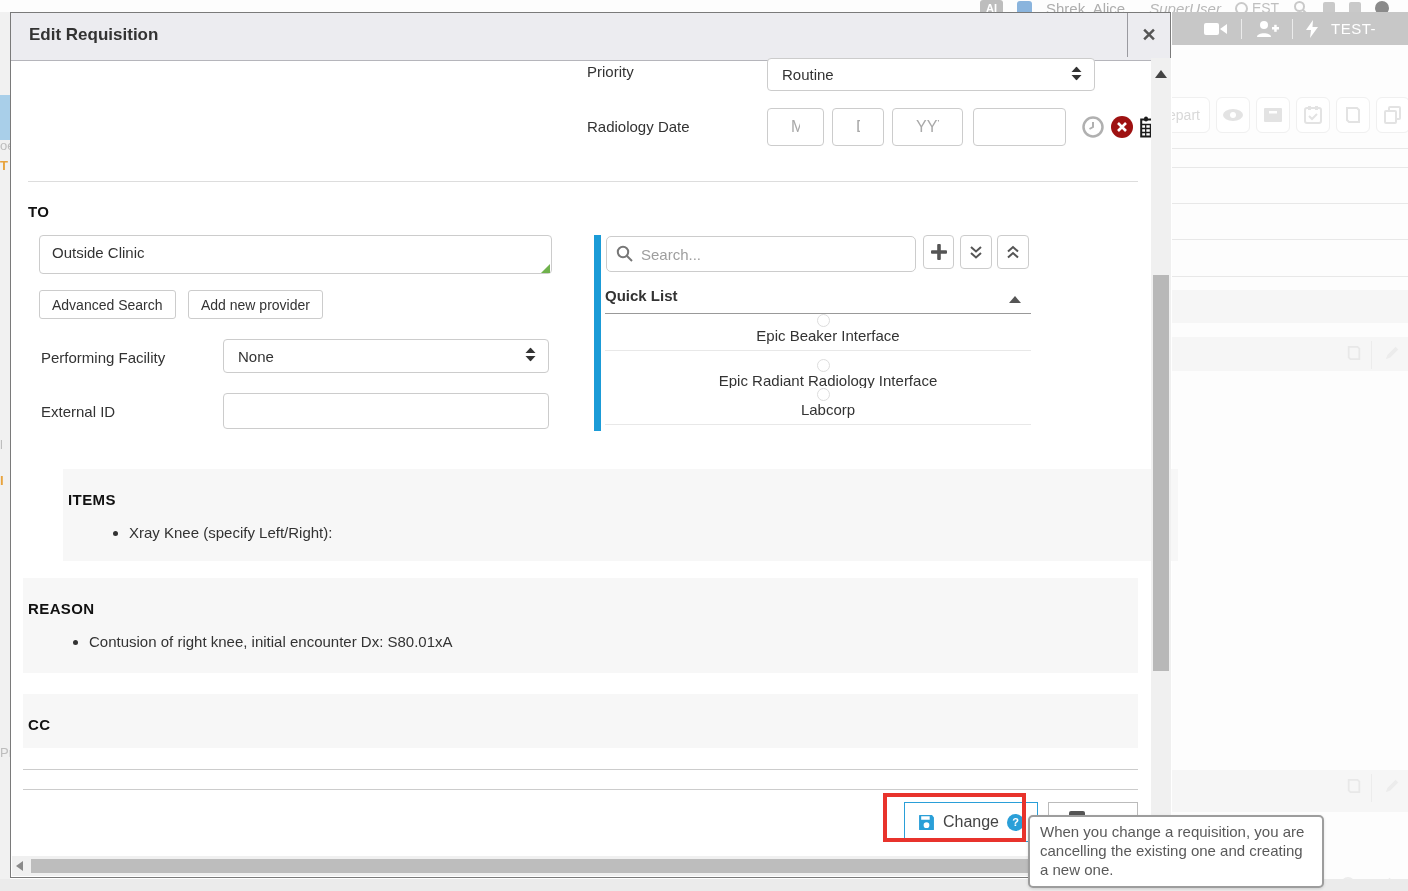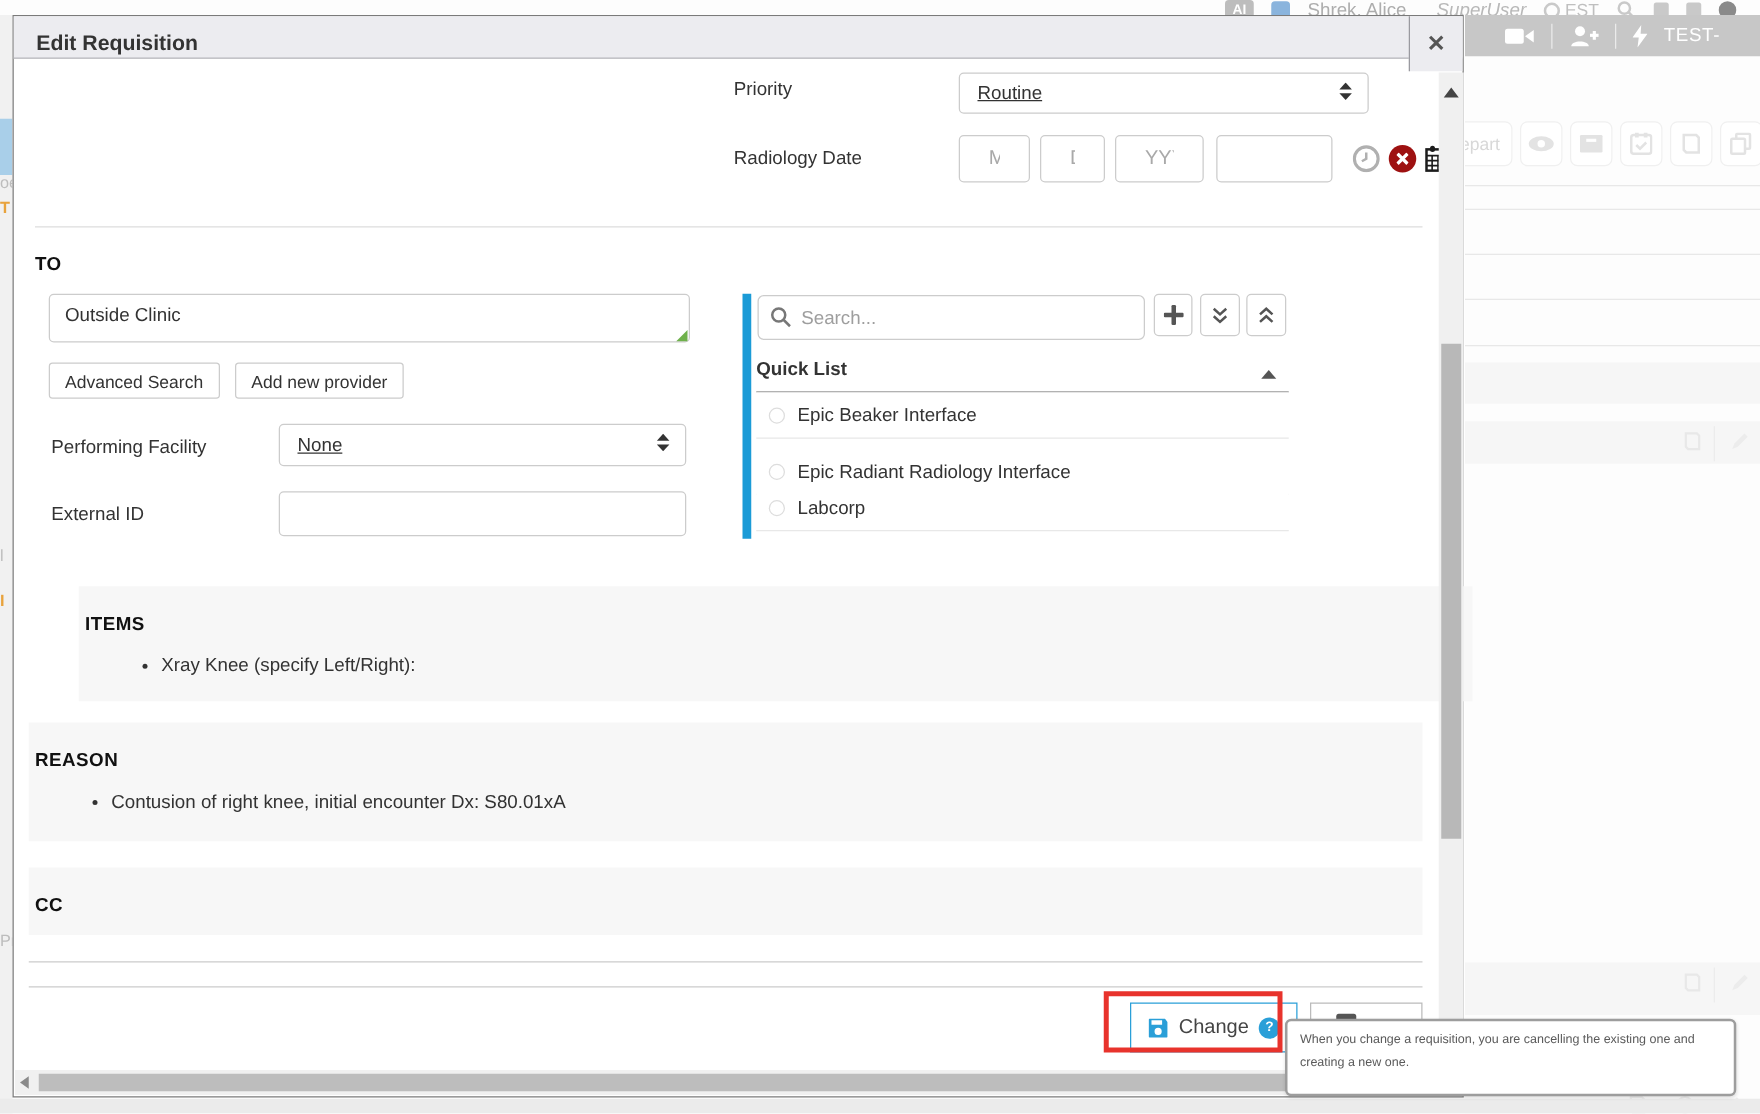--- a/index.html
+++ b/index.html
@@ -31,26 +31,26 @@
   .ghost-row { position:absolute; left:-14px; top:85px; display:flex; gap:6px; }
   .ghost-btn { width:34px; height:36px; background:#fff; border:1px solid #f0f0f0; border-radius:6px; display:flex; align-items:center; justify-content:center; }
   .ghost-btn.wide { width:52px; color:#d8d8d8; font-size:14px; }
   .bg-line { position:absolute; left:0; width:236px; border-top:1px solid #e8e8e8; }
   .bg-band { position:absolute; left:0; width:236px; background:#f6f6f6; }
   .band-icons { position:absolute; right:8px; top:8px; display:flex; gap:22px; align-items:center; }
   .band-vdiv { position:absolute; right:36px; top:4px; width:1px; height:28px; background:#ececec; }
 
   
   #modal { position:absolute; left:10px; top:12px; width:1161px; height:866px; background:#fff; border:1px solid #7a7a7a; z-index:10; }
-  .m-header { position:absolute; left:0; top:0; width:100%; height:34px; background:#ececf0; border-bottom:1px solid #b5b5bb; }
+  .m-header { position:absolute; left:0; top:0; width:100%; height:48px; background:#ececf0; border-bottom:1px solid #b5b5bb; }
   .m-title { position:absolute; left:18px; top:0; line-height:44px; font-size:17px; font-weight:bold; color:#333; }
   .m-close { position:absolute; right:0; top:0; width:43px; height:44px; border-left:1px solid #9a9aa0; background:#ececf0; color:#555; font-size:18px; font-weight:bold; text-align:center; line-height:44px; cursor:pointer; }
 
   label.f-label { position:absolute; font-size:15px; color:#333; }
-  .sel { position:absolute; background:#fff; border:1px solid #ccc; border-radius:4px; display:flex; align-items:center; padding:0 14px; font-size:15px; color:#333; cursor:pointer;text-decoration:underline; }
+  .sel { position:absolute; background:#fff; border:1px solid #ccc; border-radius:4px; display:flex; align-items:center; padding:0 14px; font-size:15px; color:#333; cursor:pointer; }
   .sel .updown { position:absolute; right:12px; top:50%; transform:translateY(-50%); }
   .txt-in { position:absolute; background:#fff; border:1px solid #ccc; border-radius:4px; font-size:15px; color:#333; padding:0 23px; font-family:"Liberation Sans", sans-serif; }
   .txt-in::placeholder { color:#a9a9a9; }
   .date-in { text-align:center; font-size:16px; }
 
   .icon-btn-inline { position:absolute; display:flex; align-items:center; justify-content:center; cursor:pointer; background:none; border:none; }
   .xcircle { width:22px; height:22px; border-radius:50%; background:#9e1111; display:flex; align-items:center; justify-content:center; }
 
   .hr-div { position:absolute; border-top:1px solid #ddd; }
   h2.sec-h { position:absolute; font-size:15px; font-weight:bold; color:#111; letter-spacing:.4px; }
@@ -70,21 +70,21 @@
   .search-wrap svg { position:absolute; left:10px; top:9px; }
   .sq-btn { position:absolute; top:222px; width:32px; height:34px; background:#fff; border:1px solid #ccc; border-radius:4px; display:flex; align-items:center; justify-content:center; cursor:pointer; }
   #btn-plus { left:912px; width:31px; }
   #btn-chevdown { left:949px; }
   #btn-chevup  { left:986px; }
 
   .ql-header { position:absolute; left:594px; top:274px; width:426px; height:26px; cursor:pointer; }
   .ql-title { font-size:15px; font-weight:bold; color:#333; }
   .tri-up { position:absolute; right:10px; top:9px; width:0; height:0; border-left:6px solid transparent; border-right:6px solid transparent; border-bottom:7px solid #555; }
   .ql-underline { position:absolute; left:594px; top:300px; width:426px; border-top:1px solid #999; }
-  .ql-row { position:absolute; left:594px; width:426px; height:37px; display:flex; align-items:center; padding-left:10px; border-bottom:1px solid #e8e8e8; cursor:pointer; background:#fff; }
+  .ql-row { position:absolute; left:594px; width:426px; height:37px; display:flex; align-items:center; padding-left:10px; border-bottom:1px solid #e8e8e8; cursor:pointer; background:#fff;flex-direction:column; }
   .ql-row .radio { width:13px; height:13px; border:1px solid #ddd; border-radius:50%; background:#fff; flex:0 0 auto; }
   .ql-row .lbl { margin-left:10px; font-size:15px; color:#333; }
   #qlr0 { top:301px; } #qlr1 { top:346px; } #qlr2 { top:375px; }
 
   .band { position:absolute; left:12px; width:1115px; background:#f7f7f7; }
   #band-items  { top:456px; height:92px;margin-left:40px; }
   #band-reason { top:565px; height:95px; }
   #band-cc     { top:681px; height:54px; }
   .band h2 { position:static; margin:22px 0 0 5px; font-size:15px; font-weight:bold; color:#111; letter-spacing:.4px; }
   .band ul { margin:16px 0 0 0; padding-left:66px; }
@@ -103,21 +103,21 @@
   .varrow-up { position:absolute; left:4px; top:12px; width:0; height:0; border-left:6px solid transparent; border-right:6px solid transparent; border-bottom:8px solid #444; }
   .hscroll { position:absolute; left:1px; top:843px; width:1139px; height:20px; background:#f0f0f0; }
   .harrow-left { position:absolute; left:4px; top:5px; width:0; height:0; border-top:5px solid transparent; border-bottom:5px solid transparent; border-right:7px solid #8a8a8a; }
   .hthumb { position:absolute; left:19px; top:3px; width:1118px; height:14px; background:#bdbdbd; }
   .corner { position:absolute; left:1140px; top:843px; width:20px; height:20px; background:#f0f0f0; }
 
   .bottom-strip { position:absolute; left:0; top:879px; width:1408px; height:12px; background:#ebebeb; }
 
   
   #red-highlight { position:absolute; left:883px; top:793px; width:143px; height:49px; border:4px solid #e8332c; z-index:12; pointer-events:none; }
-  #tooltip { position:absolute; left:1028px; top:815px; width:361px; min-height:62px; background:#fff; border:2px solid #9d9d9d; border-radius:5px; padding:5px 10px 7px 10px; font-size:10px; line-height:19px; color:#5a5a5a; z-index:13; box-shadow:0 1px 3px rgba(0,0,0,.12); }
+  #tooltip { position:absolute; left:1028px; top:815px; width:296px; min-height:62px; background:#fff; border:2px solid #9d9d9d; border-radius:5px; padding:5px 10px 7px 10px; font-size:15px; line-height:19px; color:#5a5a5a; z-index:13; box-shadow:0 1px 3px rgba(0,0,0,.12); }
 </style>
 </head>
 <body>
 
 <div id="screen">
 
   <div class="bg-userbar">
     <div class="inner">
       <span class="ai-badge">AI</span>
       <span class="blue-sq"></span>

